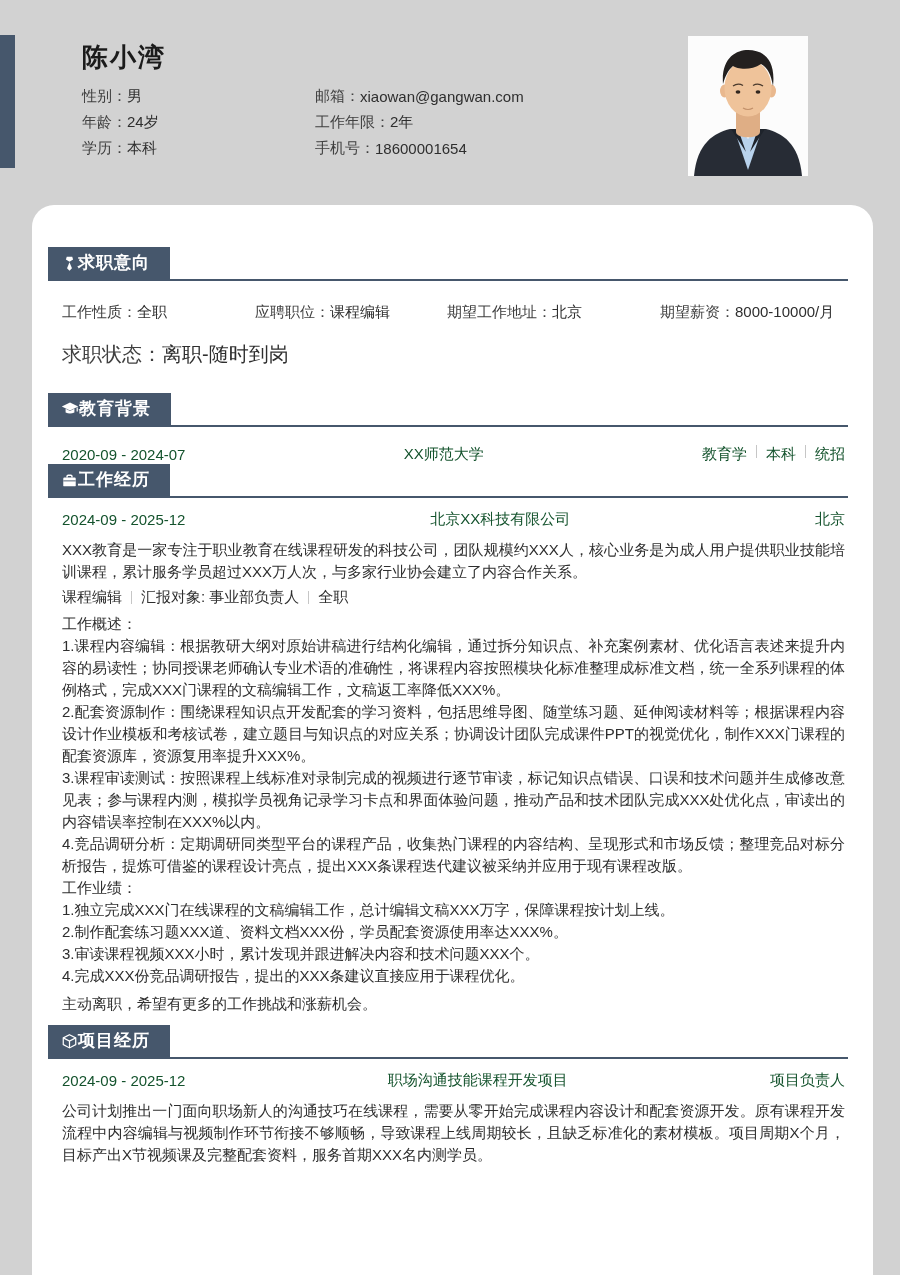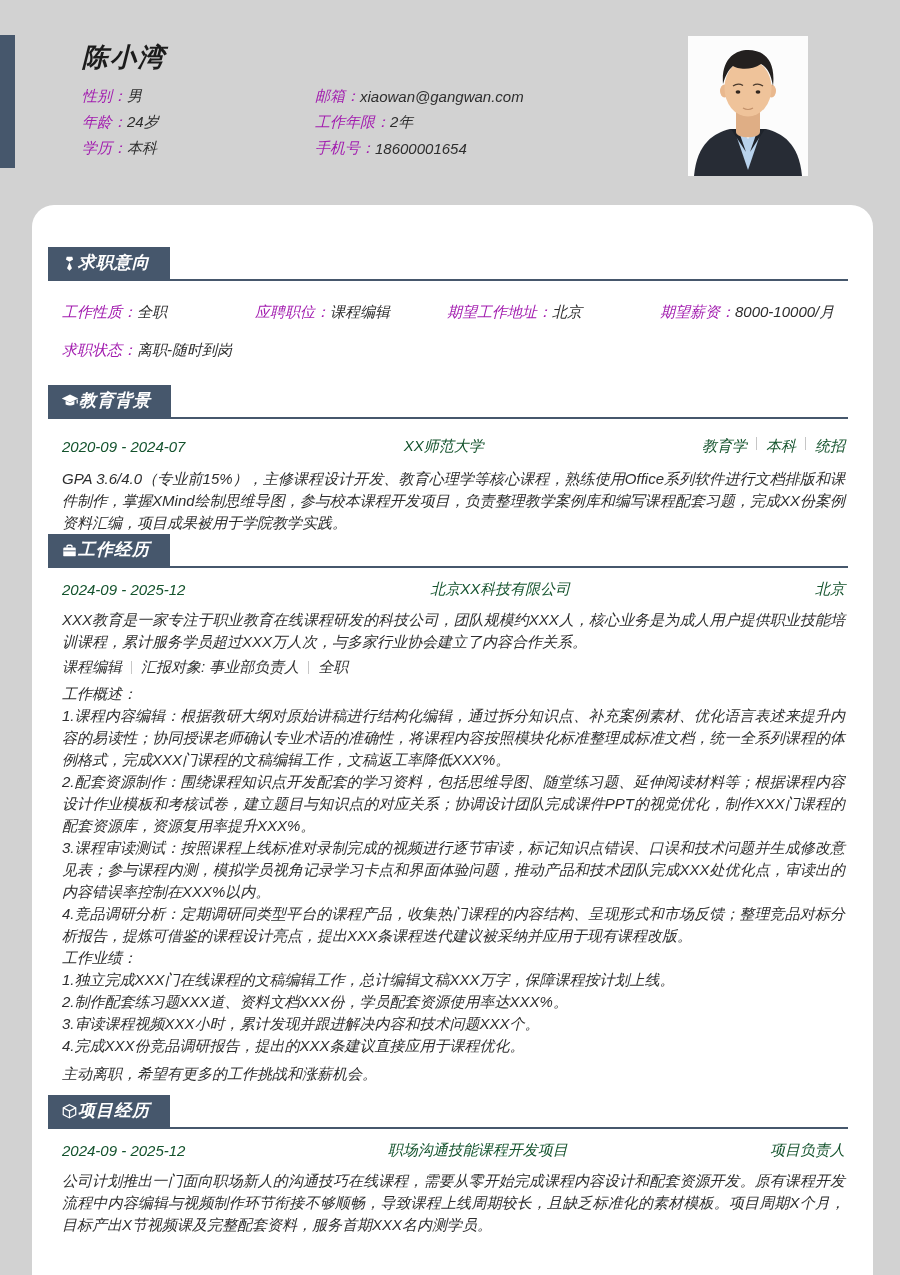--- a/index.html
+++ b/index.html
@@ -1,19 +1,19 @@
 <!DOCTYPE html>
 <html><head>
 <meta charset="utf-8">
 <style>
   * { margin:0; padding:0; box-sizing:border-box; }
   html,body { width:900px; height:1275px; overflow:hidden; background:#d2d2d2; }
   .page {
     position:relative; width:900px; height:1275px; background:#d2d2d2;
-    font-family:"Liberation Sans","DejaVu Sans",sans-serif; color:#2e2e2e;font-style:italic;
+    font-family:"Liberation Sans","DejaVu Sans",sans-serif; color:#2e2e2e;
   }
   
   .accent-bar { position:absolute; left:0; top:35px; width:15px; height:133px; background:#46576c; }
   .name { position:absolute; left:82px; top:40px; font-size:26px; font-weight:bold; color:#1b1b1b; letter-spacing:2px; }
   .info-grid {
     position:absolute; left:82px; top:83px;
     display:grid; grid-template-columns:233px auto; grid-auto-rows:26px;
     font-size:15px; color:#3a3a3a;
   }
   .info-grid .cell { display:flex; align-items:center; white-space:nowrap; }
@@ -26,22 +26,22 @@
   .sec-header { margin:0 25px 0 16px; border-bottom:2px solid #46576c; line-height:0; }
   .sec-box {
     display:inline-flex; align-items:center; background:#46576c; color:#ffffff;
     font-size:17px; font-weight:bold; padding:7px 20px 7px 13px; line-height:18px; letter-spacing:1px;
   }
   .sec-box svg { display:block; }
   .mt42{margin-top:42px}.mt25{margin-top:25px}.mt13{}.mt10h{margin-top:10px}
   .intent-row1 { position:relative; height:22px; margin-top:22px; font-size:15px; }
   .intent-row1 .pair { position:absolute; top:0; white-space:nowrap; }
   .p1{left:30px}.p2{left:223px}.p3{left:415px}.p4{left:628px}
-  .intent-row2 { margin:16px 28px 0 30px; font-size:15px; }
-  .label { color:#a21caf; }
+  .intent-row2 { margin:16px 28px 0 30px; font-size:20px; }
+  .label { color:#404040; }
   .value { color:#2e2e2e; }
   .row3 { display:flex; align-items:center; margin:0 28px 0 30px; font-size:15px; color:#14532d; }
   .row3 .left { flex:0 0 auto; }
   .row3 .center { flex:1 1 auto; text-align:center; }
   .row3 .right { flex:0 0 auto; display:flex; align-items:flex-start; }
   .edu-row{margin-top:18px}.work-row{margin-top:12px}.proj-row{margin-top:12px}
   .divider { display:inline-block; width:1px; height:13px; background:#c6c6c6; margin:0 9px; }
   .role-row { display:flex; align-items:center; margin:5px 28px 0 30px; font-size:15px; }
   .para {
     margin:0 28px 0 30px; font-size:15px; line-height:22px; color:#2e2e2e;
@@ -145,21 +145,20 @@
       <span class="left">2020-09 - 2024-07</span>
       <span class="center">XX师范大学</span>
       <span class="right">
         <span>教育学</span>
         <span class="divider"></span>
         <span>本科</span>
         <span class="divider"></span>
         <span>统招</span>
       </span>
     </div>
-    <div class="para edu-para">GPA 3.6/4.0（专业前15%），主修课程设计开发、教育心理学等核心课程，熟练使用Office系列软件进行文档排版和课件制作，掌握XMind绘制思维导图，参与校本课程开发项目，负责整理教学案例库和编写课程配套习题，完成XX份案例资料汇编，项目成果被用于学院教学实践。</div>
 
     <div class="sec-header mt13">
       <div class="sec-box">
         <span>
           <svg width="17" height="17" viewBox="0 0 18 18">
               <rect x="2.4" y="5.8" width="13.2" height="9.4" rx="1.3" fill="#fff"></rect>
               <path d="M6.4 5.8 V4.6 Q6.4 3.4 7.6 3.4 H10.4 Q11.6 3.4 11.6 4.6 V5.8" stroke="#fff" stroke-width="1.5" fill="none"></path>
               <path d="M2.4 9.4 H15.6" stroke="#46576c" stroke-width="1"></path>
             </svg>
         </span>

